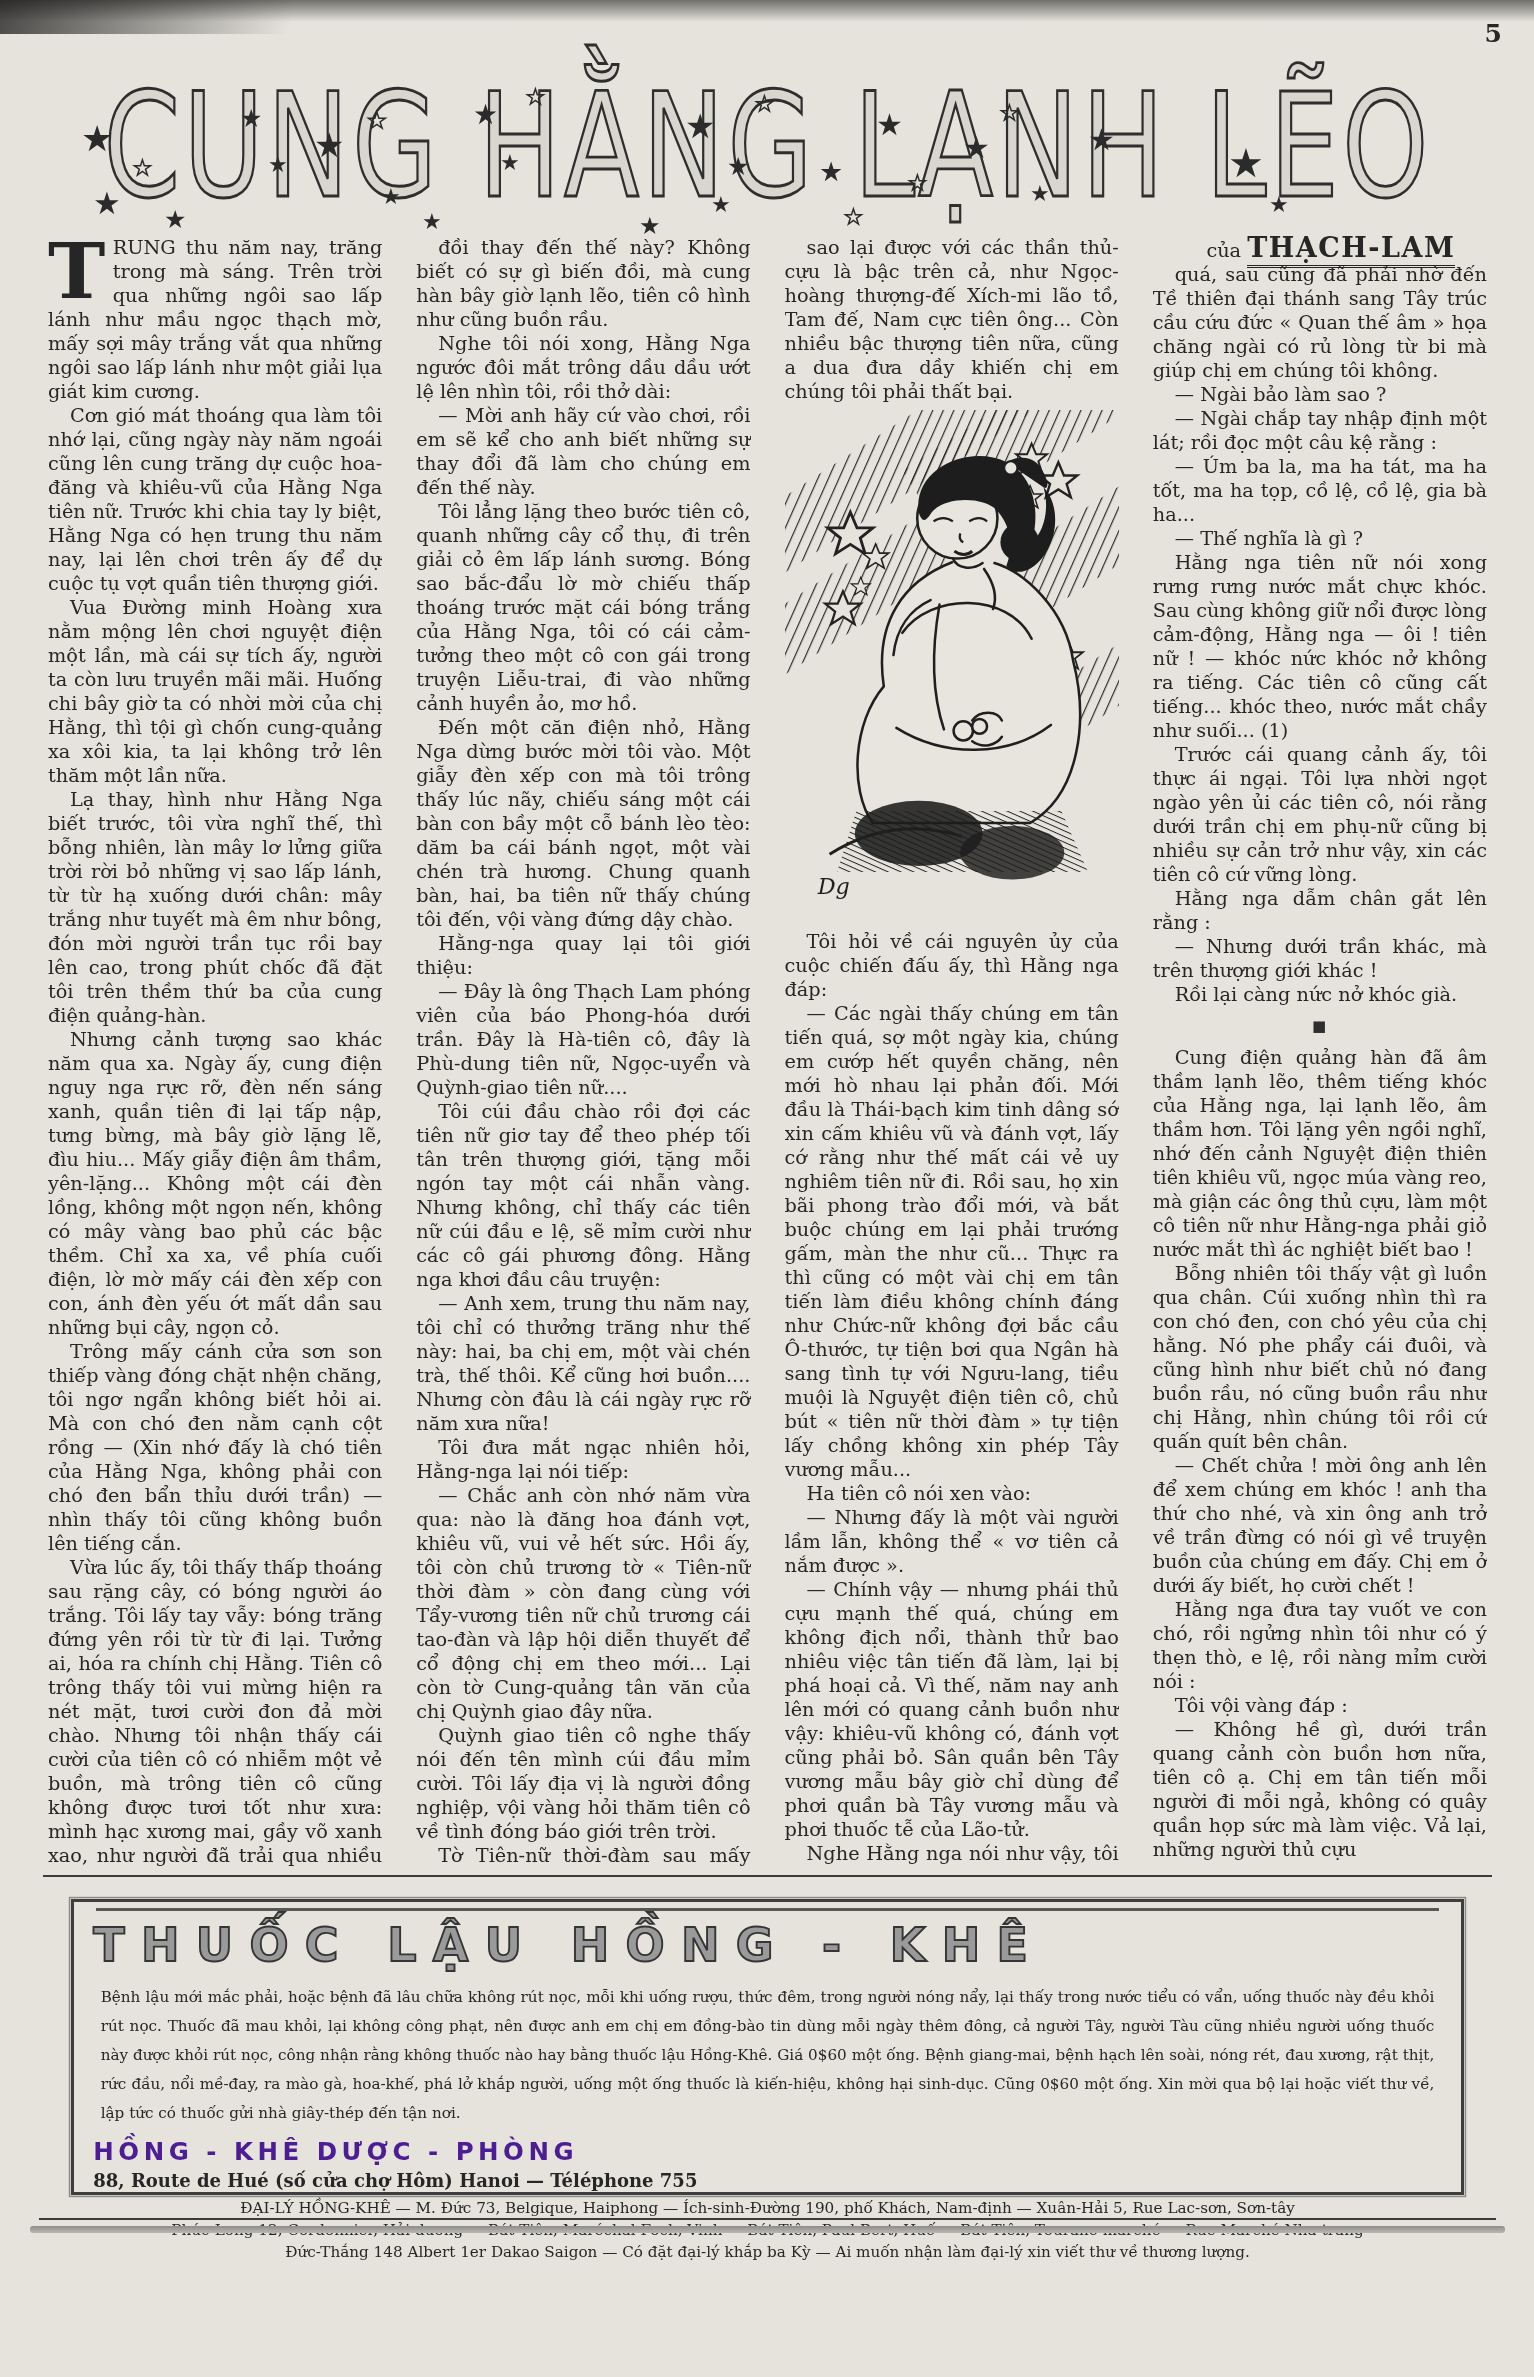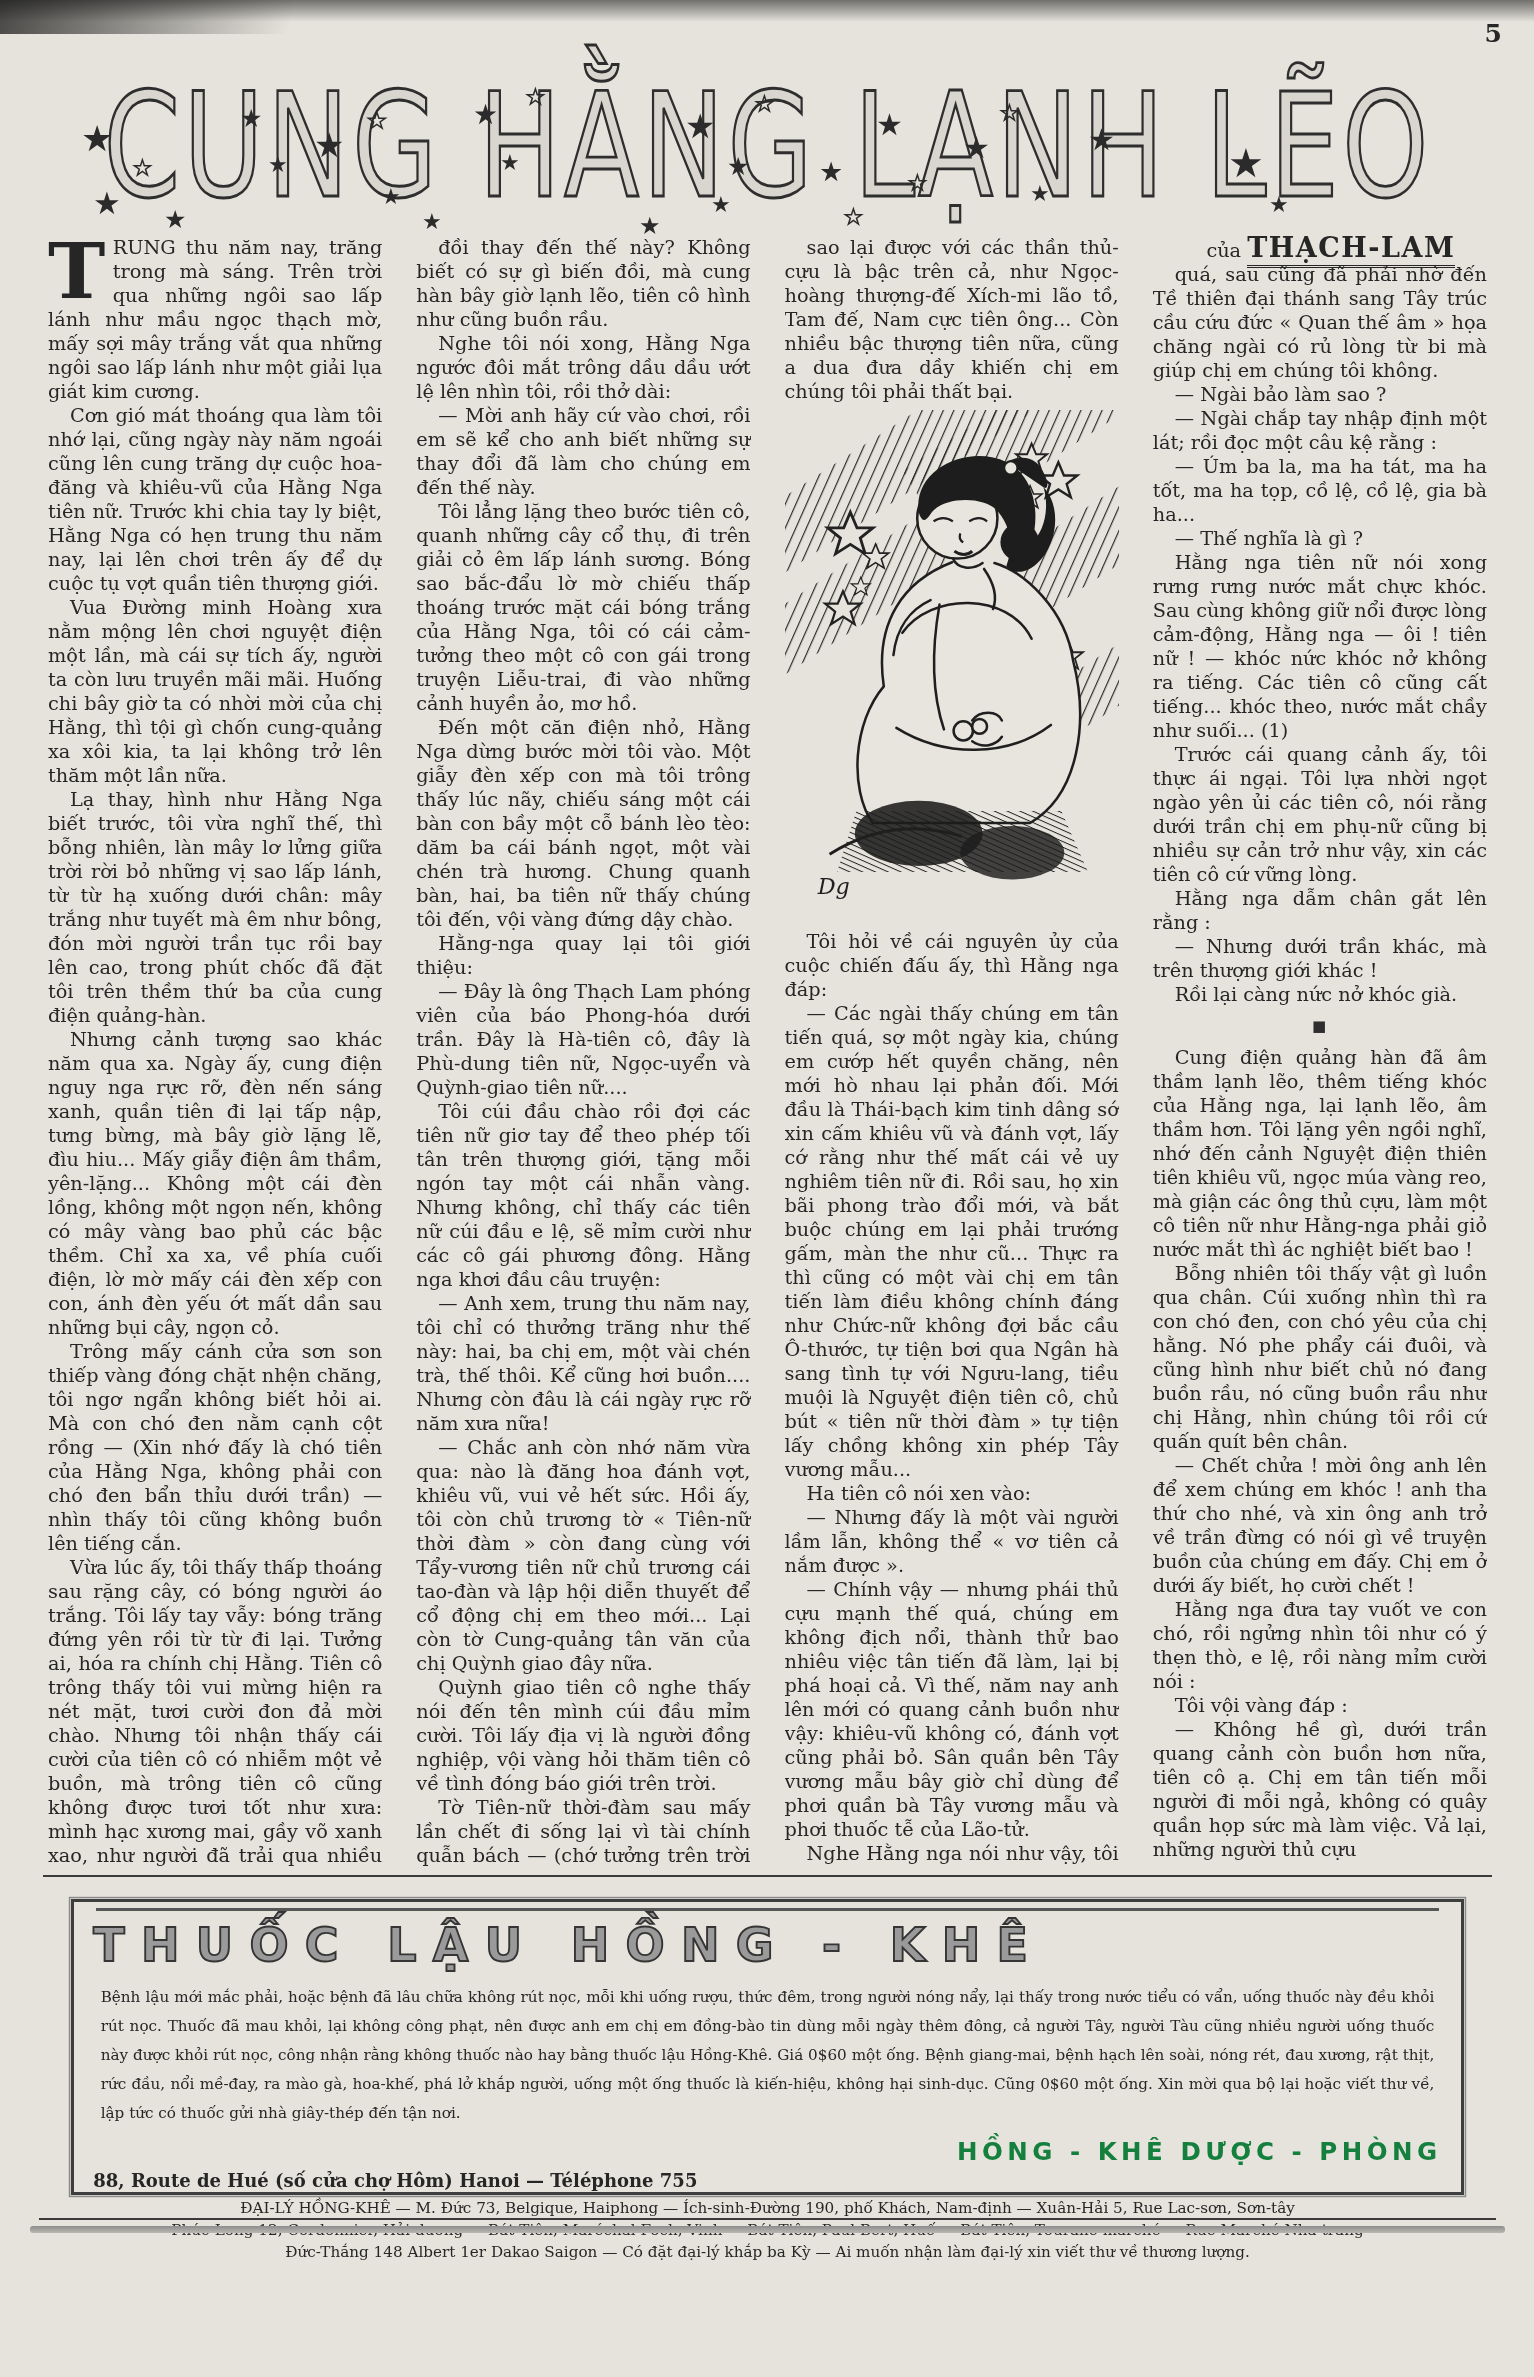--- a/index.html
+++ b/index.html
@@ -45,22 +45,22 @@
   
   .ad-toprule{position:absolute;top:1875px;left:43px;right:43px;border-top:2.2px solid #3c3c3c;}
   .ad-box{position:absolute;top:1899px;left:71px;right:71px;height:296px;
     border:3.7px solid #3e3e3e;box-shadow:0 0 0 0.7px #e6e3dc,0 0 0 2.2px #8a8a8a;
     padding:3px 19.3px 0;box-sizing:border-box;}
   .ad-box::before{content:"";display:block;height:3px;background:#575757;margin:3px 3px 7.4px;}
   .ad-title{text-align:left;font-family:"DejaVu Sans","Liberation Sans",sans-serif;
     font-size:46px;font-weight:700;letter-spacing:16.3px;margin:0 0 10.4px;
     color:#9a9a9a;-webkit-text-stroke:1.9px #353535;white-space:nowrap;}
   .ad-body{font-size:15.2px;line-height:29px;text-align:justify;margin:0 7.4px;}
-  .ad-firm{text-align:right;font-family:"DejaVu Sans","Liberation Sans",sans-serif;
-    font-size:24.5px;font-weight:700;letter-spacing:4.5px;margin:9px 0 4.5px;color:#15803d;}
+  .ad-firm{text-align:left;font-family:"DejaVu Sans","Liberation Sans",sans-serif;
+    font-size:24.5px;font-weight:700;letter-spacing:4.5px;margin:9px 0 4.5px;color:#4c1d95;}
   .ad-address{text-align:left;font-size:18px;font-weight:bold;margin:0 0 7.4px;}
   .ad-agents p{margin:0 0 3px;text-align:center;font-size:15.2px;line-height:19.3px;}
   .ad-bottomrule1{position:absolute;top:2218px;left:39px;right:39px;border-top:2.2px solid #3a3a3a;}
   .ad-bottomrule2{position:absolute;top:2226px;left:30px;right:30px;height:6.7px;
     background:linear-gradient(to bottom,#8d8d8d,#b9b7b1);border-radius:3px;}
 </style>
 </head>
 <body>
 
 <div class="scan-top"></div>
@@ -120,20 +120,21 @@
     <div>
         <p>đồi thay đến thế này? Không biết có sự gì biến đồi, mà cung hàn bây giờ lạnh lẽo, tiên cô hình như cũng buồn rầu.</p>
         <p>Nghe tôi nói xong, Hằng Nga ngước đôi mắt trông dầu dầu ướt lệ lên nhìn tôi, rồi thở dài:</p>
         <p>— Mời anh hãy cứ vào chơi, rồi em sẽ kể cho anh biết những sự thay đổi đã làm cho chúng em đến thế này.</p>
         <p>Tôi lẳng lặng theo bước tiên cô, quanh những cây cổ thụ, đi trên giải cỏ êm lấp lánh sương. Bóng sao bắc-đẩu lờ mờ chiếu thấp thoáng trước mặt cái bóng trắng của Hằng Nga, tôi có cái cảm-tưởng theo một cô con gái trong truyện Liễu-trai, đi vào những cảnh huyền ảo, mơ hồ.</p>
         <p>Đến một căn điện nhỏ, Hằng Nga dừng bước mời tôi vào. Một giẫy đèn xếp con mà tôi trông thấy lúc nãy, chiếu sáng một cái bàn con bầy một cỗ bánh lèo tèo: dăm ba cái bánh ngọt, một vài chén trà hương. Chung quanh bàn, hai, ba tiên nữ thấy chúng tôi đến, vội vàng đứng dậy chào.</p>
         <p>Hằng-nga quay lại tôi giới thiệu:</p>
         <p>— Đây là ông Thạch Lam phóng viên của báo Phong-hóa dưới trần. Đây là Hà-tiên cô, đây là Phù-dung tiên nữ, Ngọc-uyển và Quỳnh-giao tiên nữ....</p>
         <p>Tôi cúi đầu chào rồi đợi các tiên nữ giơ tay để theo phép tối tân trên thượng giới, tặng mỗi ngón tay một cái nhẫn vàng. Nhưng không, chỉ thấy các tiên nữ cúi đầu e lệ, sẽ mỉm cười như các cô gái phương đông. Hằng nga khơi đầu câu truyện:</p>
         <p>— Anh xem, trung thu năm nay, tôi chỉ có thưởng trăng như thế này: hai, ba chị em, một vài chén trà, thế thôi. Kể cũng hơi buồn.... Nhưng còn đâu là cái ngày rực rỡ năm xưa nữa!</p>
+        <p>Tôi đưa mắt ngạc nhiên hỏi, Hằng-nga lại nói tiếp:</p>
         <p>— Chắc anh còn nhớ năm vừa qua: nào là đăng hoa đánh vợt, khiêu vũ, vui vẻ hết sức. Hồi ấy, tôi còn chủ trương tờ « Tiên-nữ thời đàm » còn đang cùng với Tẩy-vương tiên nữ chủ trương cái tao-đàn và lập hội diễn thuyết để cổ động chị em theo mới... Lại còn tờ Cung-quảng tân văn của chị Quỳnh giao đây nữa.</p>
         <p>Quỳnh giao tiên cô nghe thấy nói đến tên mình cúi đầu mỉm cười. Tôi lấy địa vị là người đồng nghiệp, vội vàng hỏi thăm tiên cô về tình đóng báo giới trên trời.</p>
         <p>Tờ Tiên-nữ thời-đàm sau mấy lần chết đi sống lại vì tài chính quẫn bách — (chớ tưởng trên trời không có kinh tế) — đã bị đức Ngọc-hoàng và hội đồng kiểm duyệt bắt đóng cửa. Sau đấy ít lâu, tờ Tân-văn của tôi cũng bị đóng cửa nốt. Anh tính chị em chúng tôi tài hèn sức mọn, chống</p>
       </div>
   </div>
 
   <div class="col">
     <div>
         <p>sao lại được với các thần thủ-cựu là bậc trên cả, như Ngọc-hoàng thượng-đế Xích-mi lão tồ, Tam đế, Nam cực tiên ông... Còn nhiều bậc thượng tiên nữa, cũng a dua đưa dầy khiến chị em chúng tôi phải thất bại.</p>
       </div>

